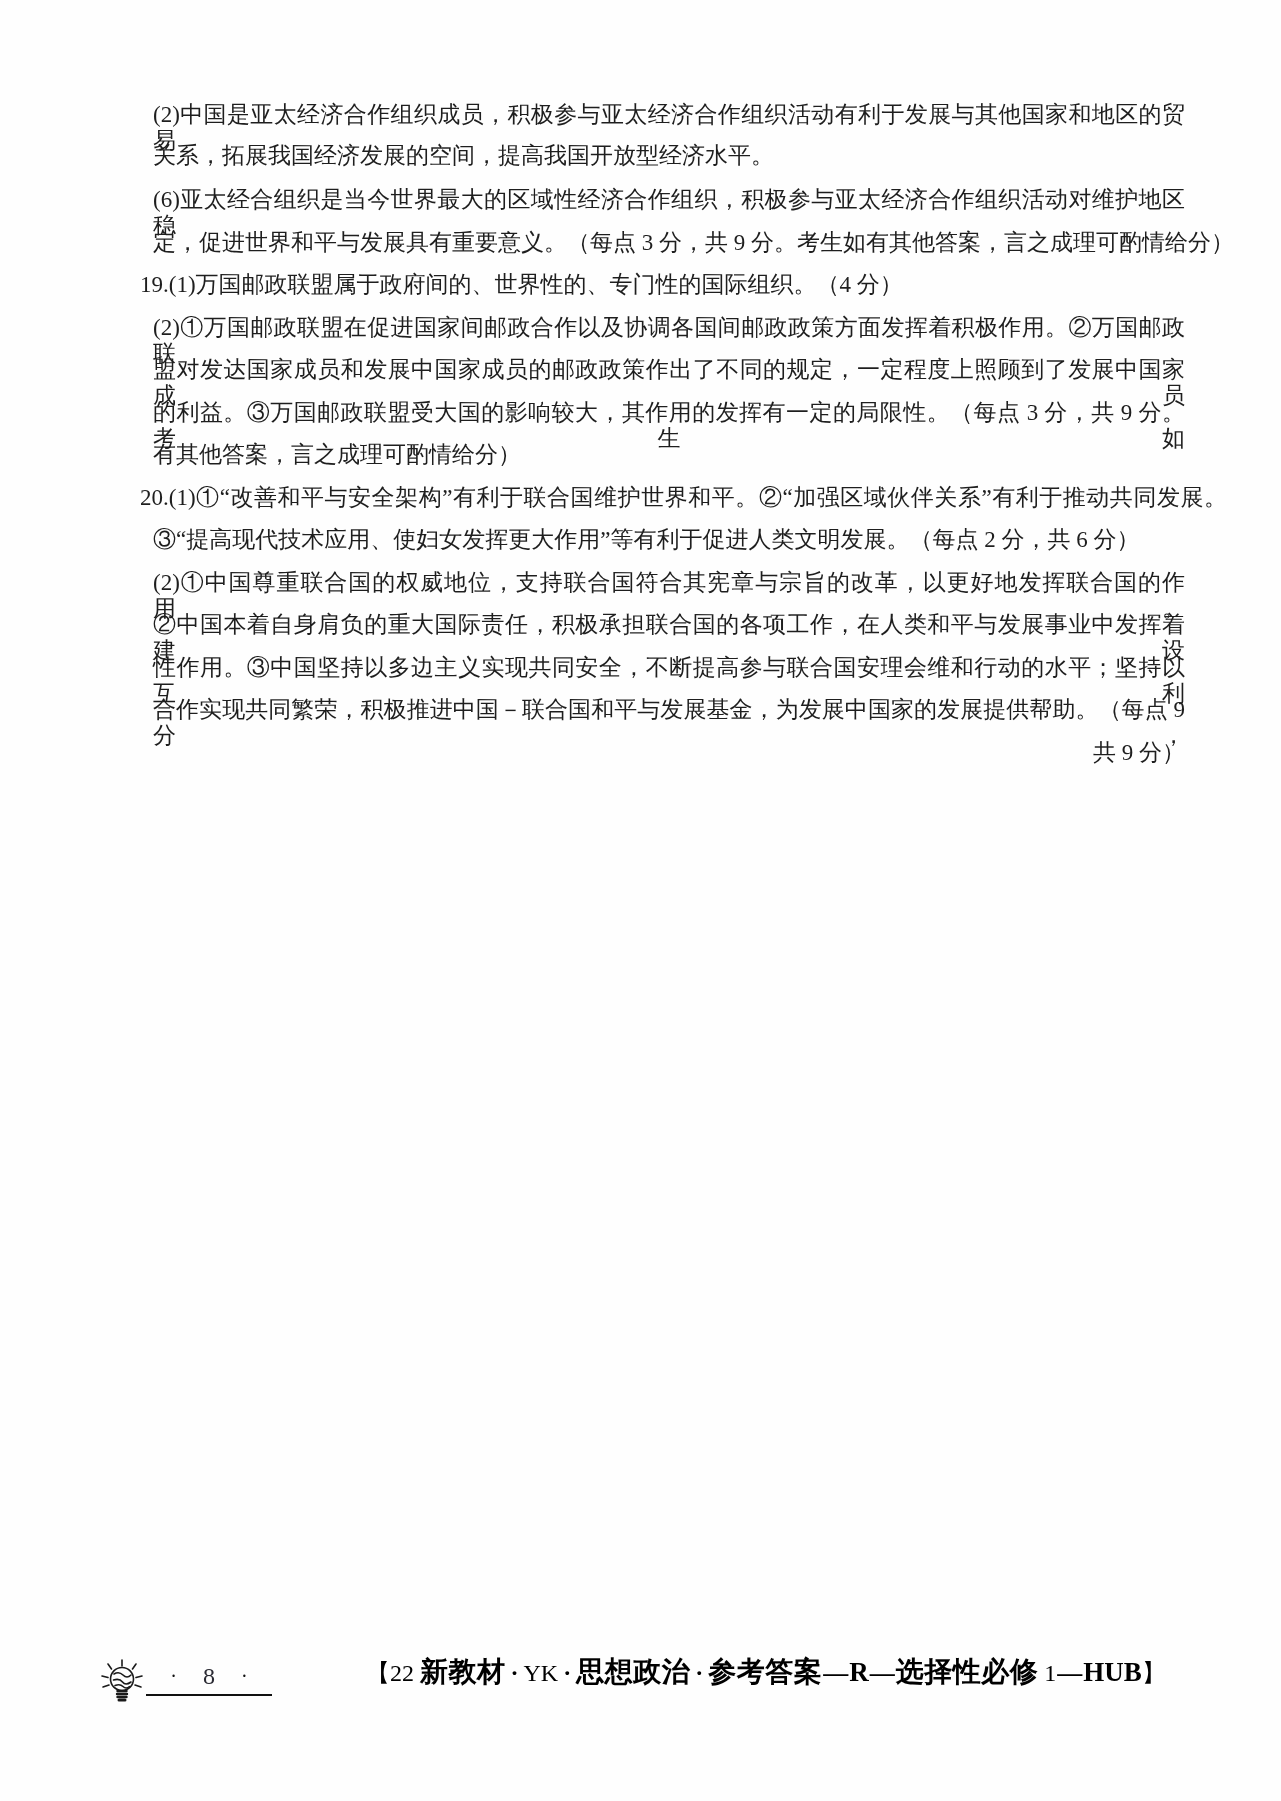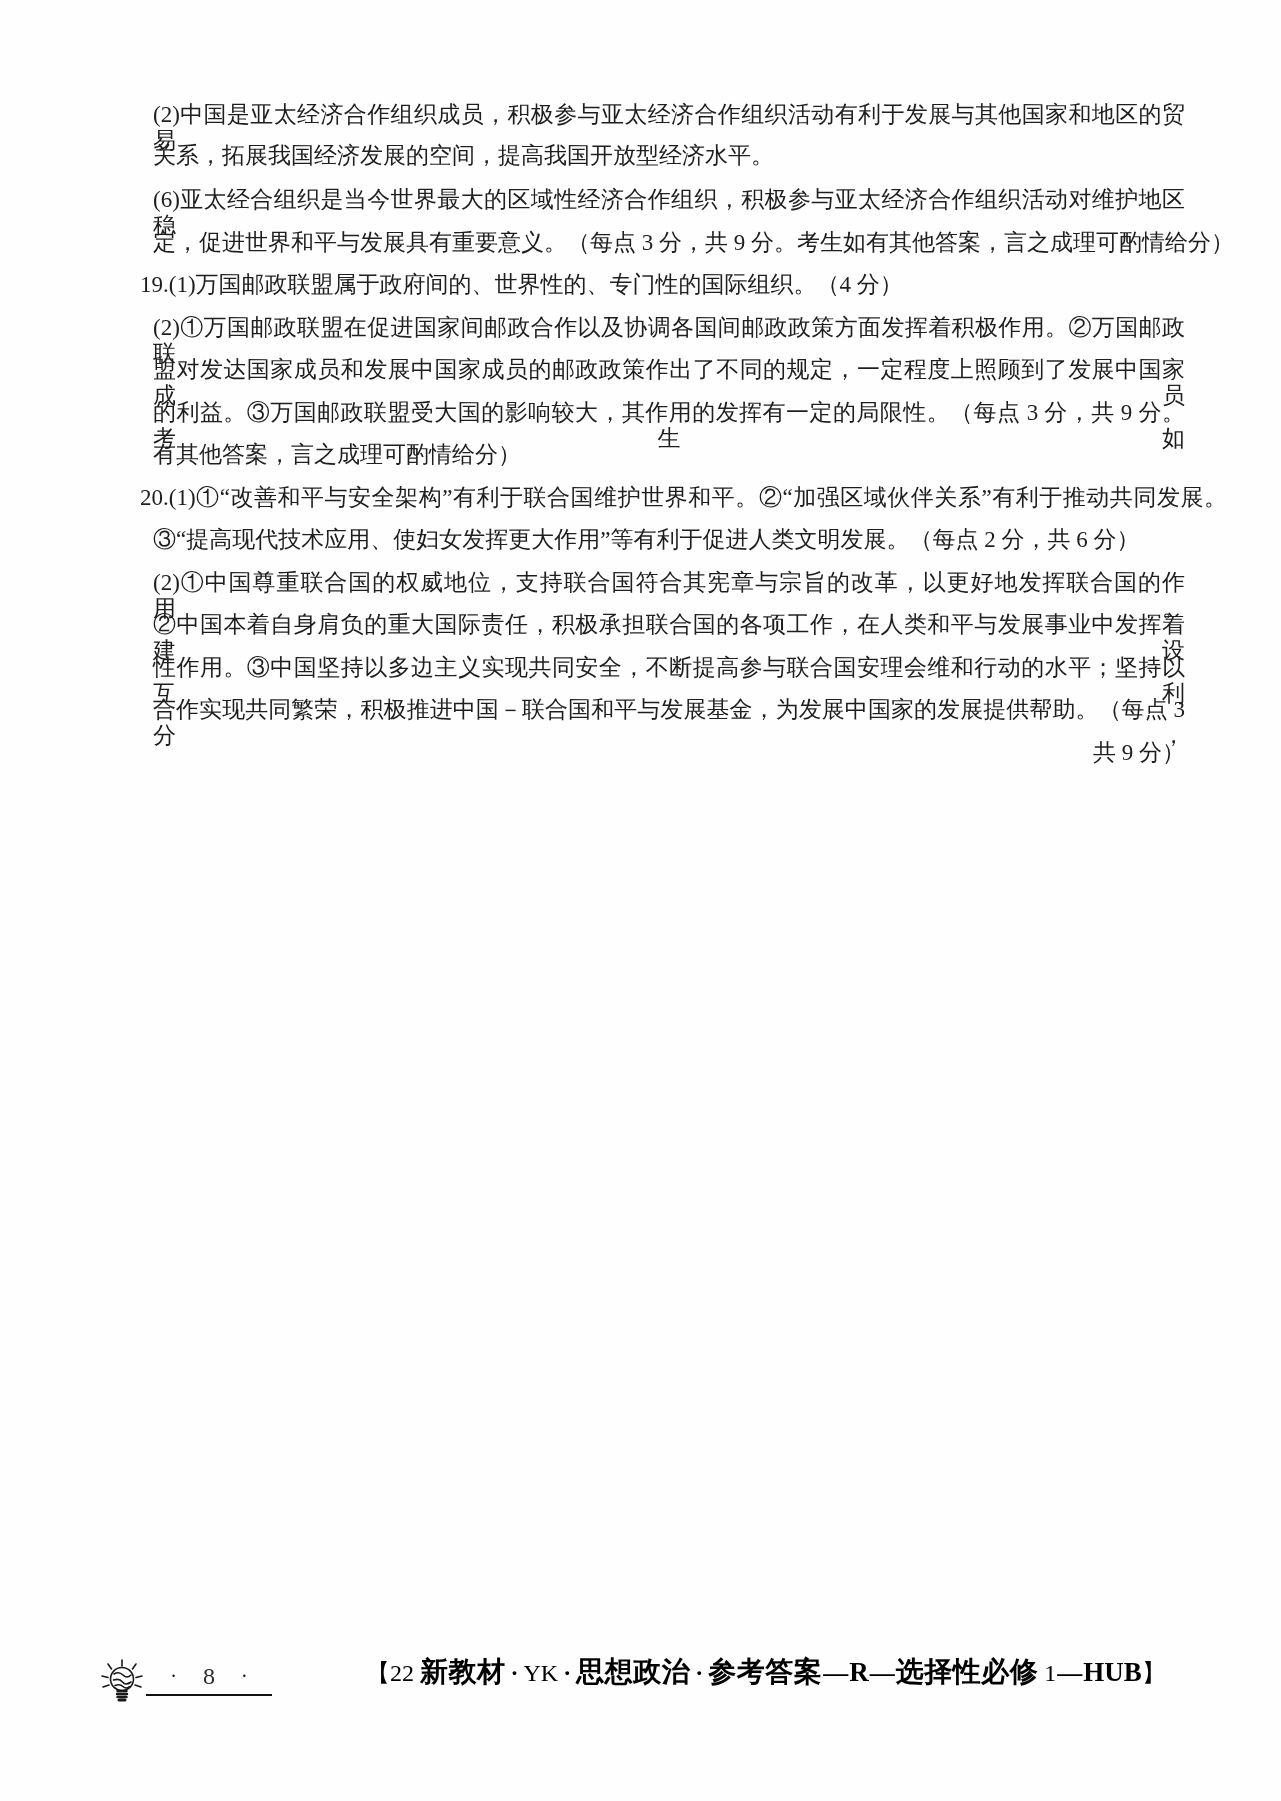--- a/index.html
+++ b/index.html
@@ -75,21 +75,21 @@
       <div class="line number" style="top: 170px;">19.(1)万国邮政联盟属于政府间的、世界性的、专门性的国际组织。（4 分）</div>
       <div class="line body fill" style="top: 212.5px;">(2)①万国邮政联盟在促进国家间邮政合作以及协调各国间邮政政策方面发挥着积极作用。②万国邮政联</div>
       <div class="line body fill" style="top: 255px;">盟对发达国家成员和发展中国家成员的邮政政策作出了不同的规定，一定程度上照顾到了发展中国家成员</div>
       <div class="line body fill" style="top: 297.5px;">的利益。③万国邮政联盟受大国的影响较大，其作用的发挥有一定的局限性。（每点 3 分，共 9 分。考生如</div>
       <div class="line body" style="top: 340px;">有其他答案，言之成理可酌情给分）</div>
       <div class="line number fill" style="top: 382.5px;">20.(1)①“改善和平与安全架构”有利于联合国维护世界和平。②“加强区域伙伴关系”有利于推动共同发展。</div>
       <div class="line body" style="top: 425px;">③“提高现代技术应用、使妇女发挥更大作用”等有利于促进人类文明发展。（每点 2 分，共 6 分）</div>
       <div class="line body fill" style="top: 467.5px;">(2)①中国尊重联合国的权威地位，支持联合国符合其宪章与宗旨的改革，以更好地发挥联合国的作用。</div>
       <div class="line body fill" style="top: 510px;">②中国本着自身肩负的重大国际责任，积极承担联合国的各项工作，在人类和平与发展事业中发挥着建设</div>
       <div class="line body fill" style="top: 552.5px;">性作用。③中国坚持以多边主义实现共同安全，不断提高参与联合国安理会维和行动的水平；坚持以互利</div>
-      <div class="line body fill" style="top: 595px;">合作实现共同繁荣，积极推进中国－联合国和平与发展基金，为发展中国家的发展提供帮助。（每点 3 分，</div>
+      <div class="line body fill" style="top: 595px;">合作实现共同繁荣，积极推进中国－联合国和平与发展基金，为发展中国家的发展提供帮助。（每点 9 分，</div>
       <div class="line body" style="top: 637.5px; text-align: right;">共 9 分）</div>
     </div>
 
   <div class="footer">
 
     <svg class="bulb-icon" width="50" height="52" viewBox="0 0 50 52">
       <g stroke="#1a1a1a" fill="none" stroke-width="1.6" stroke-linecap="round">
 
         <line x1="25" y1="3" x2="25" y2="9"></line>
         <line x1="11" y1="7" x2="14.5" y2="12"></line>

